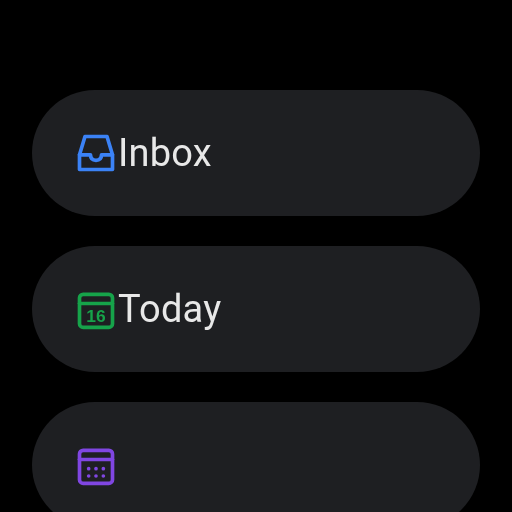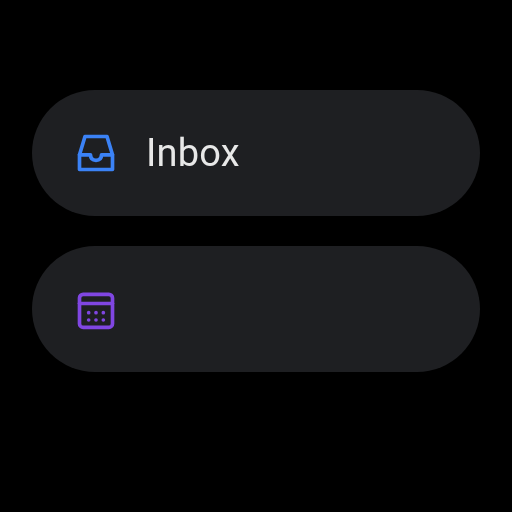--- a/index.html
+++ b/index.html
@@ -20,21 +20,20 @@
       flex-direction: column;
       gap: 30px;
     }
     .list-item {
       background: #1e1f22;
       border-radius: 64px;
       height: 126px;
       display: flex;
       align-items: center;
       padding: 0 42px;
-      gap: 28px;
       cursor: pointer;
     }
     .icon {
       width: 44px;
       height: 44px;
       display: flex;
       align-items: center;
       justify-content: center;
       flex-shrink: 0;
     }
@@ -56,20 +55,30 @@
   <div class="list-item">
     <span class="icon">
       <svg width="44" height="44" viewBox="0 0 24 24" fill="none" stroke="#3b82f6" stroke-width="2" stroke-linecap="round" stroke-linejoin="round">
         <path d="M3 13 L6 3 L18 3 L21 13 L21 21 L3 21 Z"></path>
         <path d="M3 13 L9 13 C9 15 10 16 12 16 C14 16 15 15 15 13 L21 13"></path>
       </svg>
     </span>
     <span class="label">Inbox</span>
   </div>
 
+  <div class="list-item">
+    <span class="icon">
+      <svg width="44" height="44" viewBox="0 0 24 24" fill="none" stroke="#16a34a" stroke-width="2" stroke-linecap="round" stroke-linejoin="round">
+        <rect x="3" y="4" width="18" height="18" rx="2"></rect>
+        <line x1="3" y1="9" x2="21" y2="9"></line>
+        <text x="12" y="19" font-size="9.5" font-family="sans-serif" font-weight="600" fill="#16a34a" stroke="none" text-anchor="middle">16</text>
+      </svg>
+    </span>
+    <span class="label">Today</span>
+  </div>
 
   <div class="list-item">
     <span class="icon">
       <svg width="44" height="44" viewBox="0 0 24 24" fill="none" stroke="#8046e2" stroke-width="2" stroke-linecap="round" stroke-linejoin="round">
         <rect x="3" y="4" width="18" height="18" rx="2"></rect>
         <line x1="3" y1="9" x2="21" y2="9"></line>
         <circle cx="8" cy="14" r="1" fill="#8046e2" stroke="none"></circle>
         <circle cx="12" cy="14" r="1" fill="#8046e2" stroke="none"></circle>
         <circle cx="16" cy="14" r="1" fill="#8046e2" stroke="none"></circle>
         <circle cx="8" cy="18" r="1" fill="#8046e2" stroke="none"></circle>

